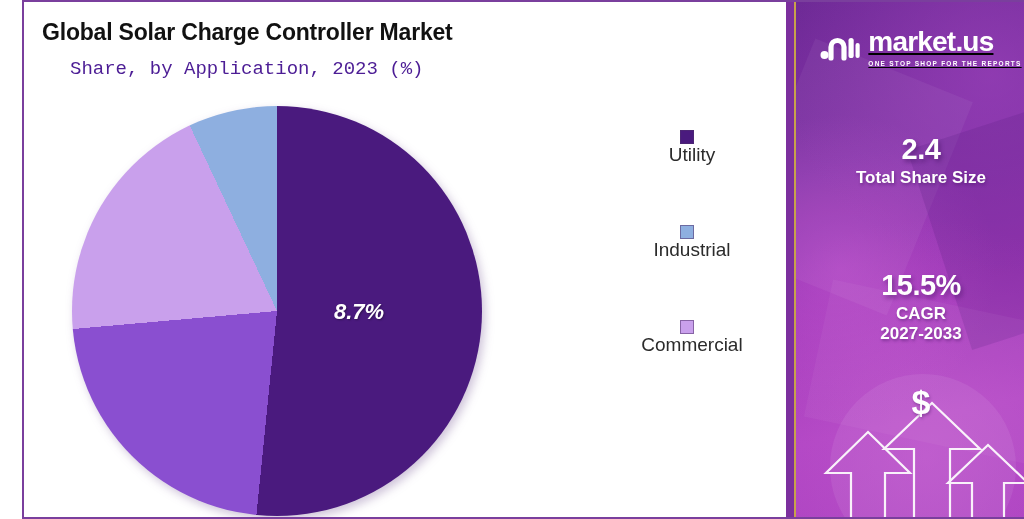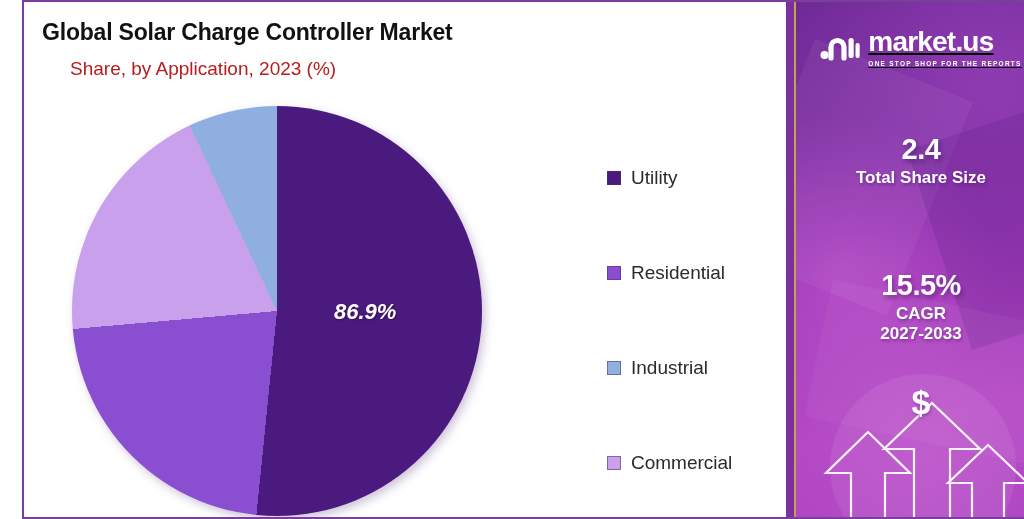--- a/index.html
+++ b/index.html
@@ -42,22 +42,23 @@
     letter-spacing: -0.2px;
     white-space: nowrap;
   }
 
   .chart-subtitle {
     position: absolute;
     left: 46px;
     top: 56px;
     font-size: 19px;
     font-weight: normal;
-    color: #b91c1c;
-    white-space: nowrap;
+    color: #4c1d95;
+    white-space: nowrap;
+    font-family: Liberation Mono, monospace;
   }
 
   
   .pie-wrap {
     position: absolute;
     left: 48px;
     top: 104px;
     width: 410px;
     height: 410px;
   }
@@ -91,20 +92,21 @@
     top: 128px;
     width: 170px;
     display: flex;
     flex-direction: column;
   }
 
   .legend-item {
     display: flex;
     align-items: center;
     height: 95px;
+    flex-direction: column;
   }
 
   .legend-swatch {
     width: 14px;
     height: 14px;
     flex: 0 0 14px;
     border: 1px solid rgba(80,50,110,0.55);
     margin-right: 10px;
   }
 
@@ -264,31 +266,27 @@
 <div id="infographic">
 
   <div class="chart-panel">
 
     <div class="chart-title">Global Solar Charge Controller Market</div>
 
     <div class="chart-subtitle">Share, by Application, 2023 (%)</div>
 
     <div class="pie-wrap">
       <div class="pie" id="pie-slices" style="background: conic-gradient(rgb(74, 26, 126) 0deg, rgb(74, 26, 126) 185.76deg, rgb(138, 79, 208) 185.76deg, rgb(138, 79, 208) 264.96deg, rgb(201, 160, 236) 264.96deg, rgb(201, 160, 236) 334.8deg, rgb(142, 175, 224) 334.8deg, rgb(142, 175, 224) 360deg);"></div>
-      <div class="pie-label">86.9%</div>
+      <div class="pie-label">8.7%</div>
     </div>
 
     <div class="legend" id="legend">
         <div class="legend-item">
           <span class="legend-swatch" style="background: rgb(74, 26, 126);"></span>
           <span class="legend-label">Utility</span>
-        </div>
-        <div class="legend-item">
-          <span class="legend-swatch" style="background: rgb(138, 79, 208);"></span>
-          <span class="legend-label">Residential</span>
         </div>
         <div class="legend-item">
           <span class="legend-swatch" style="background: rgb(142, 175, 224);"></span>
           <span class="legend-label">Industrial</span>
         </div>
         <div class="legend-item">
           <span class="legend-swatch" style="background: rgb(201, 160, 236);"></span>
           <span class="legend-label">Commercial</span>
         </div>
       </div>

